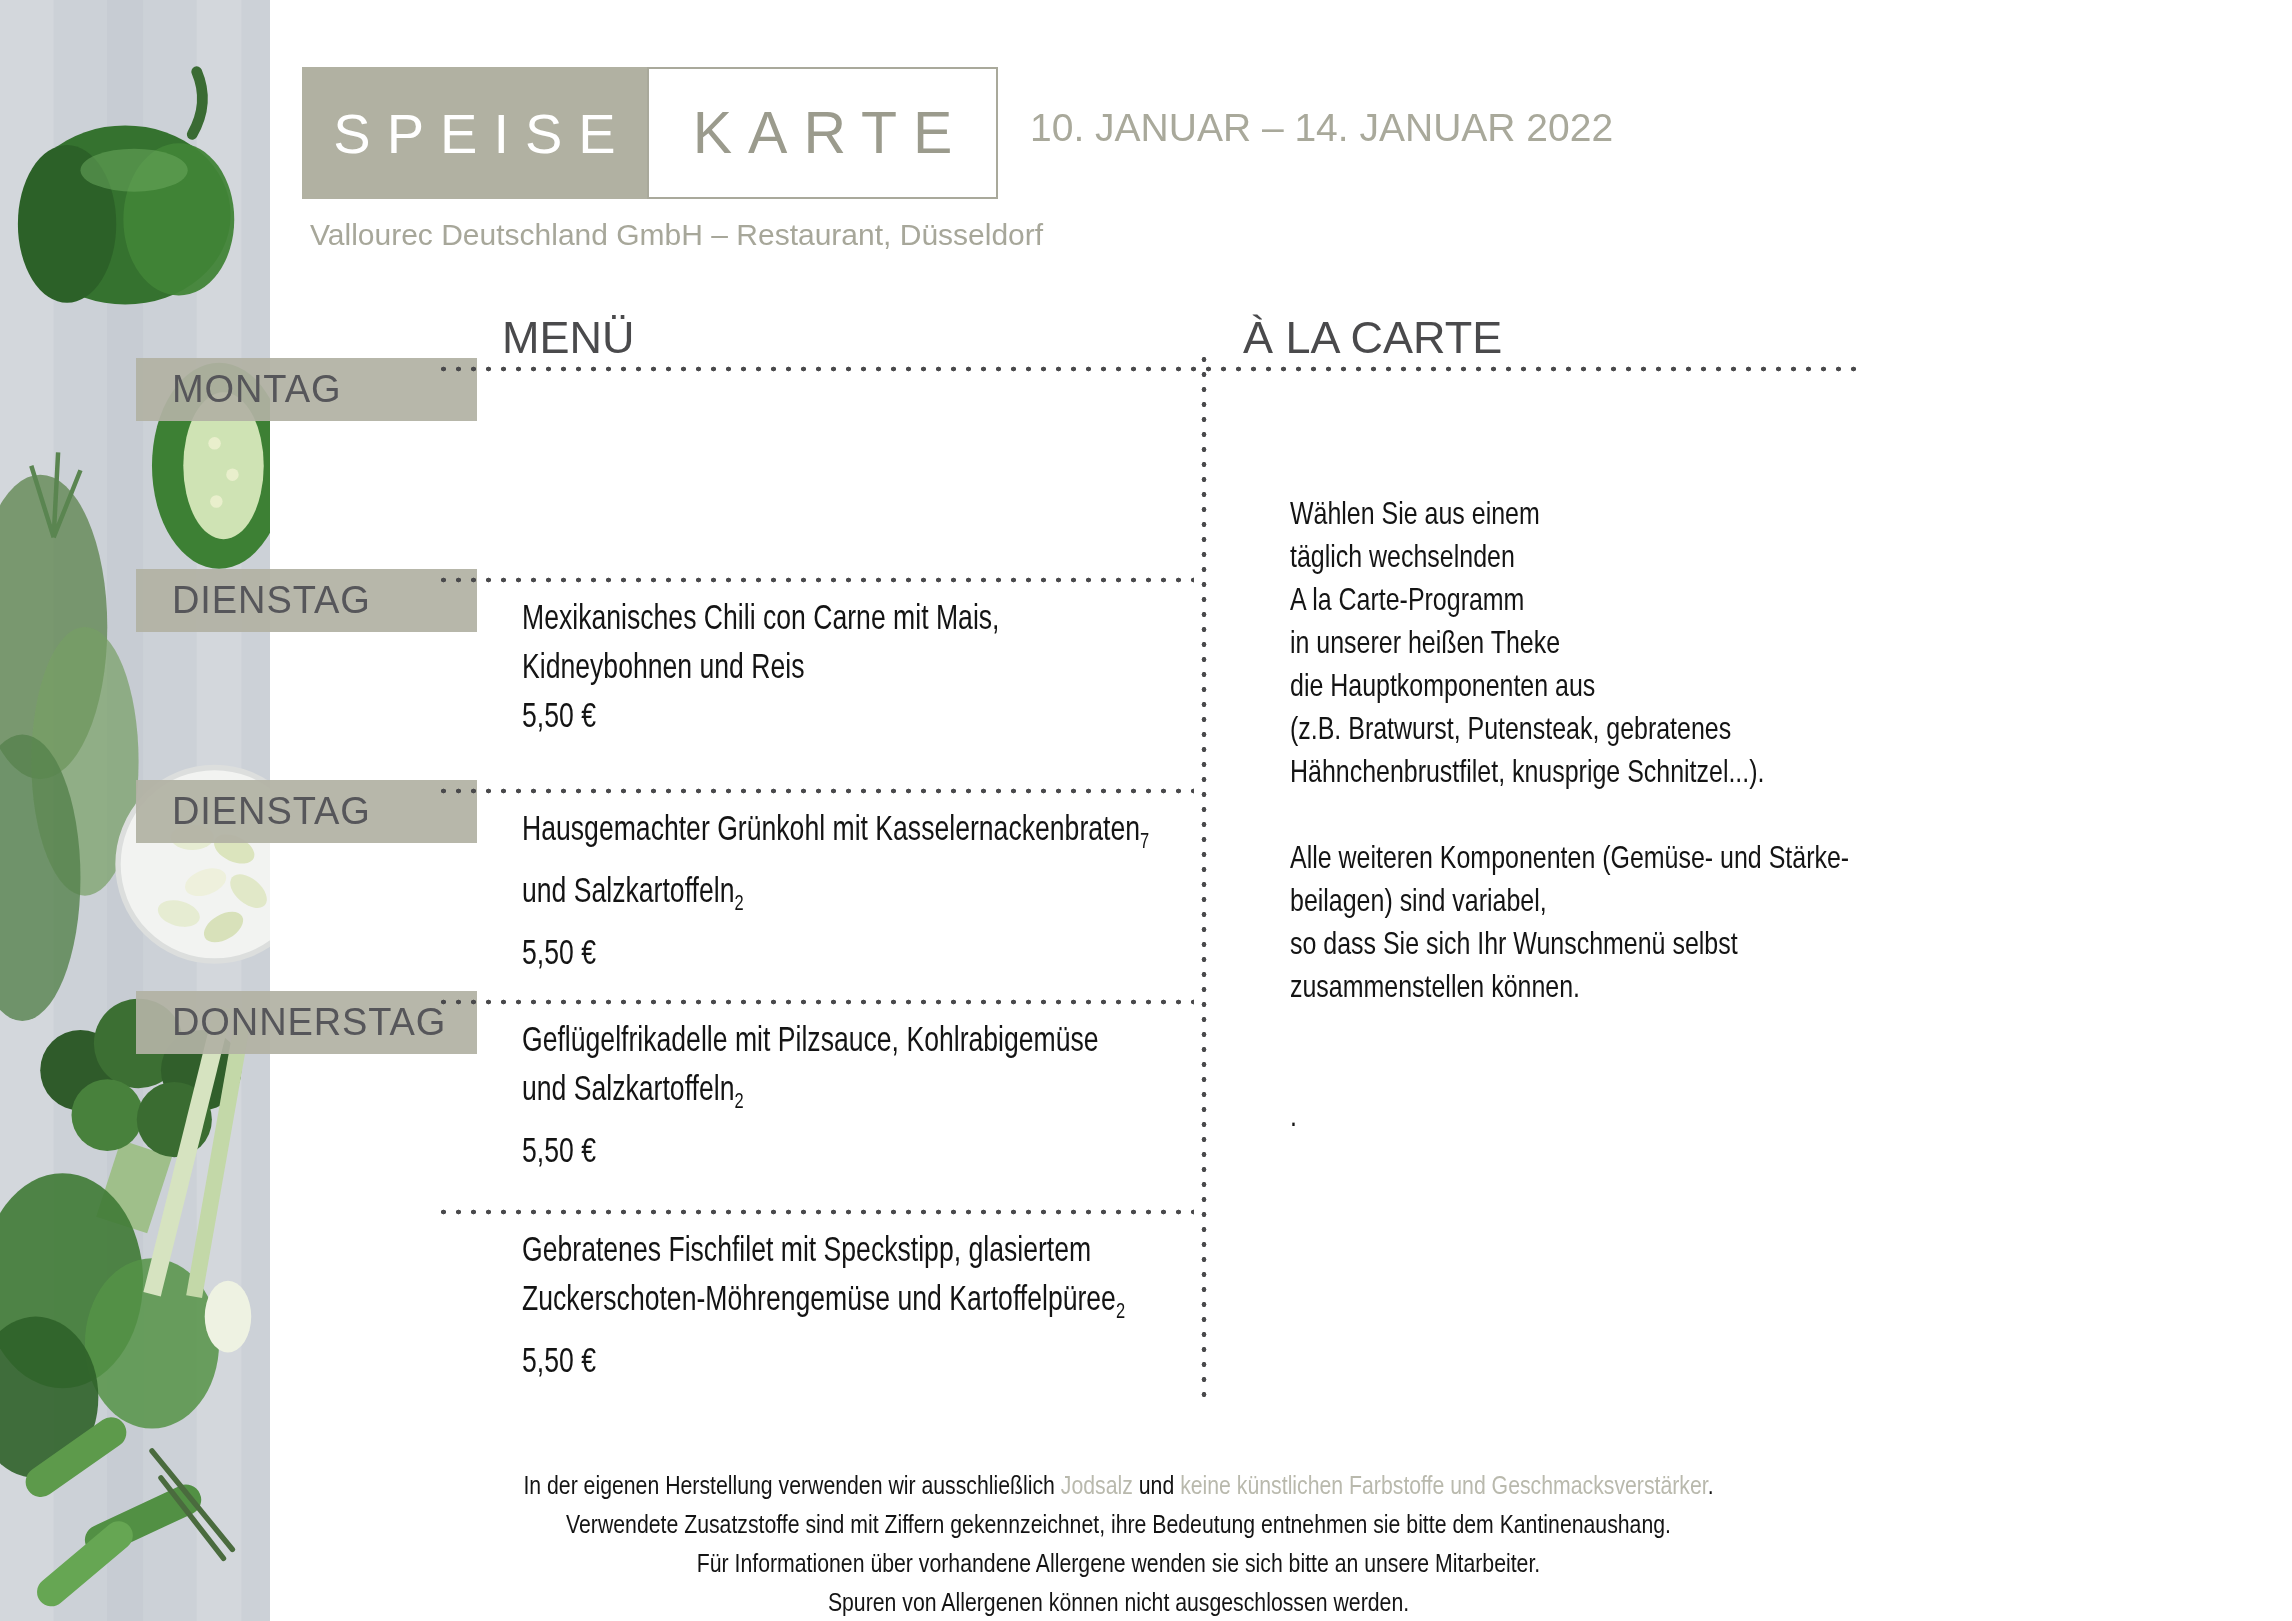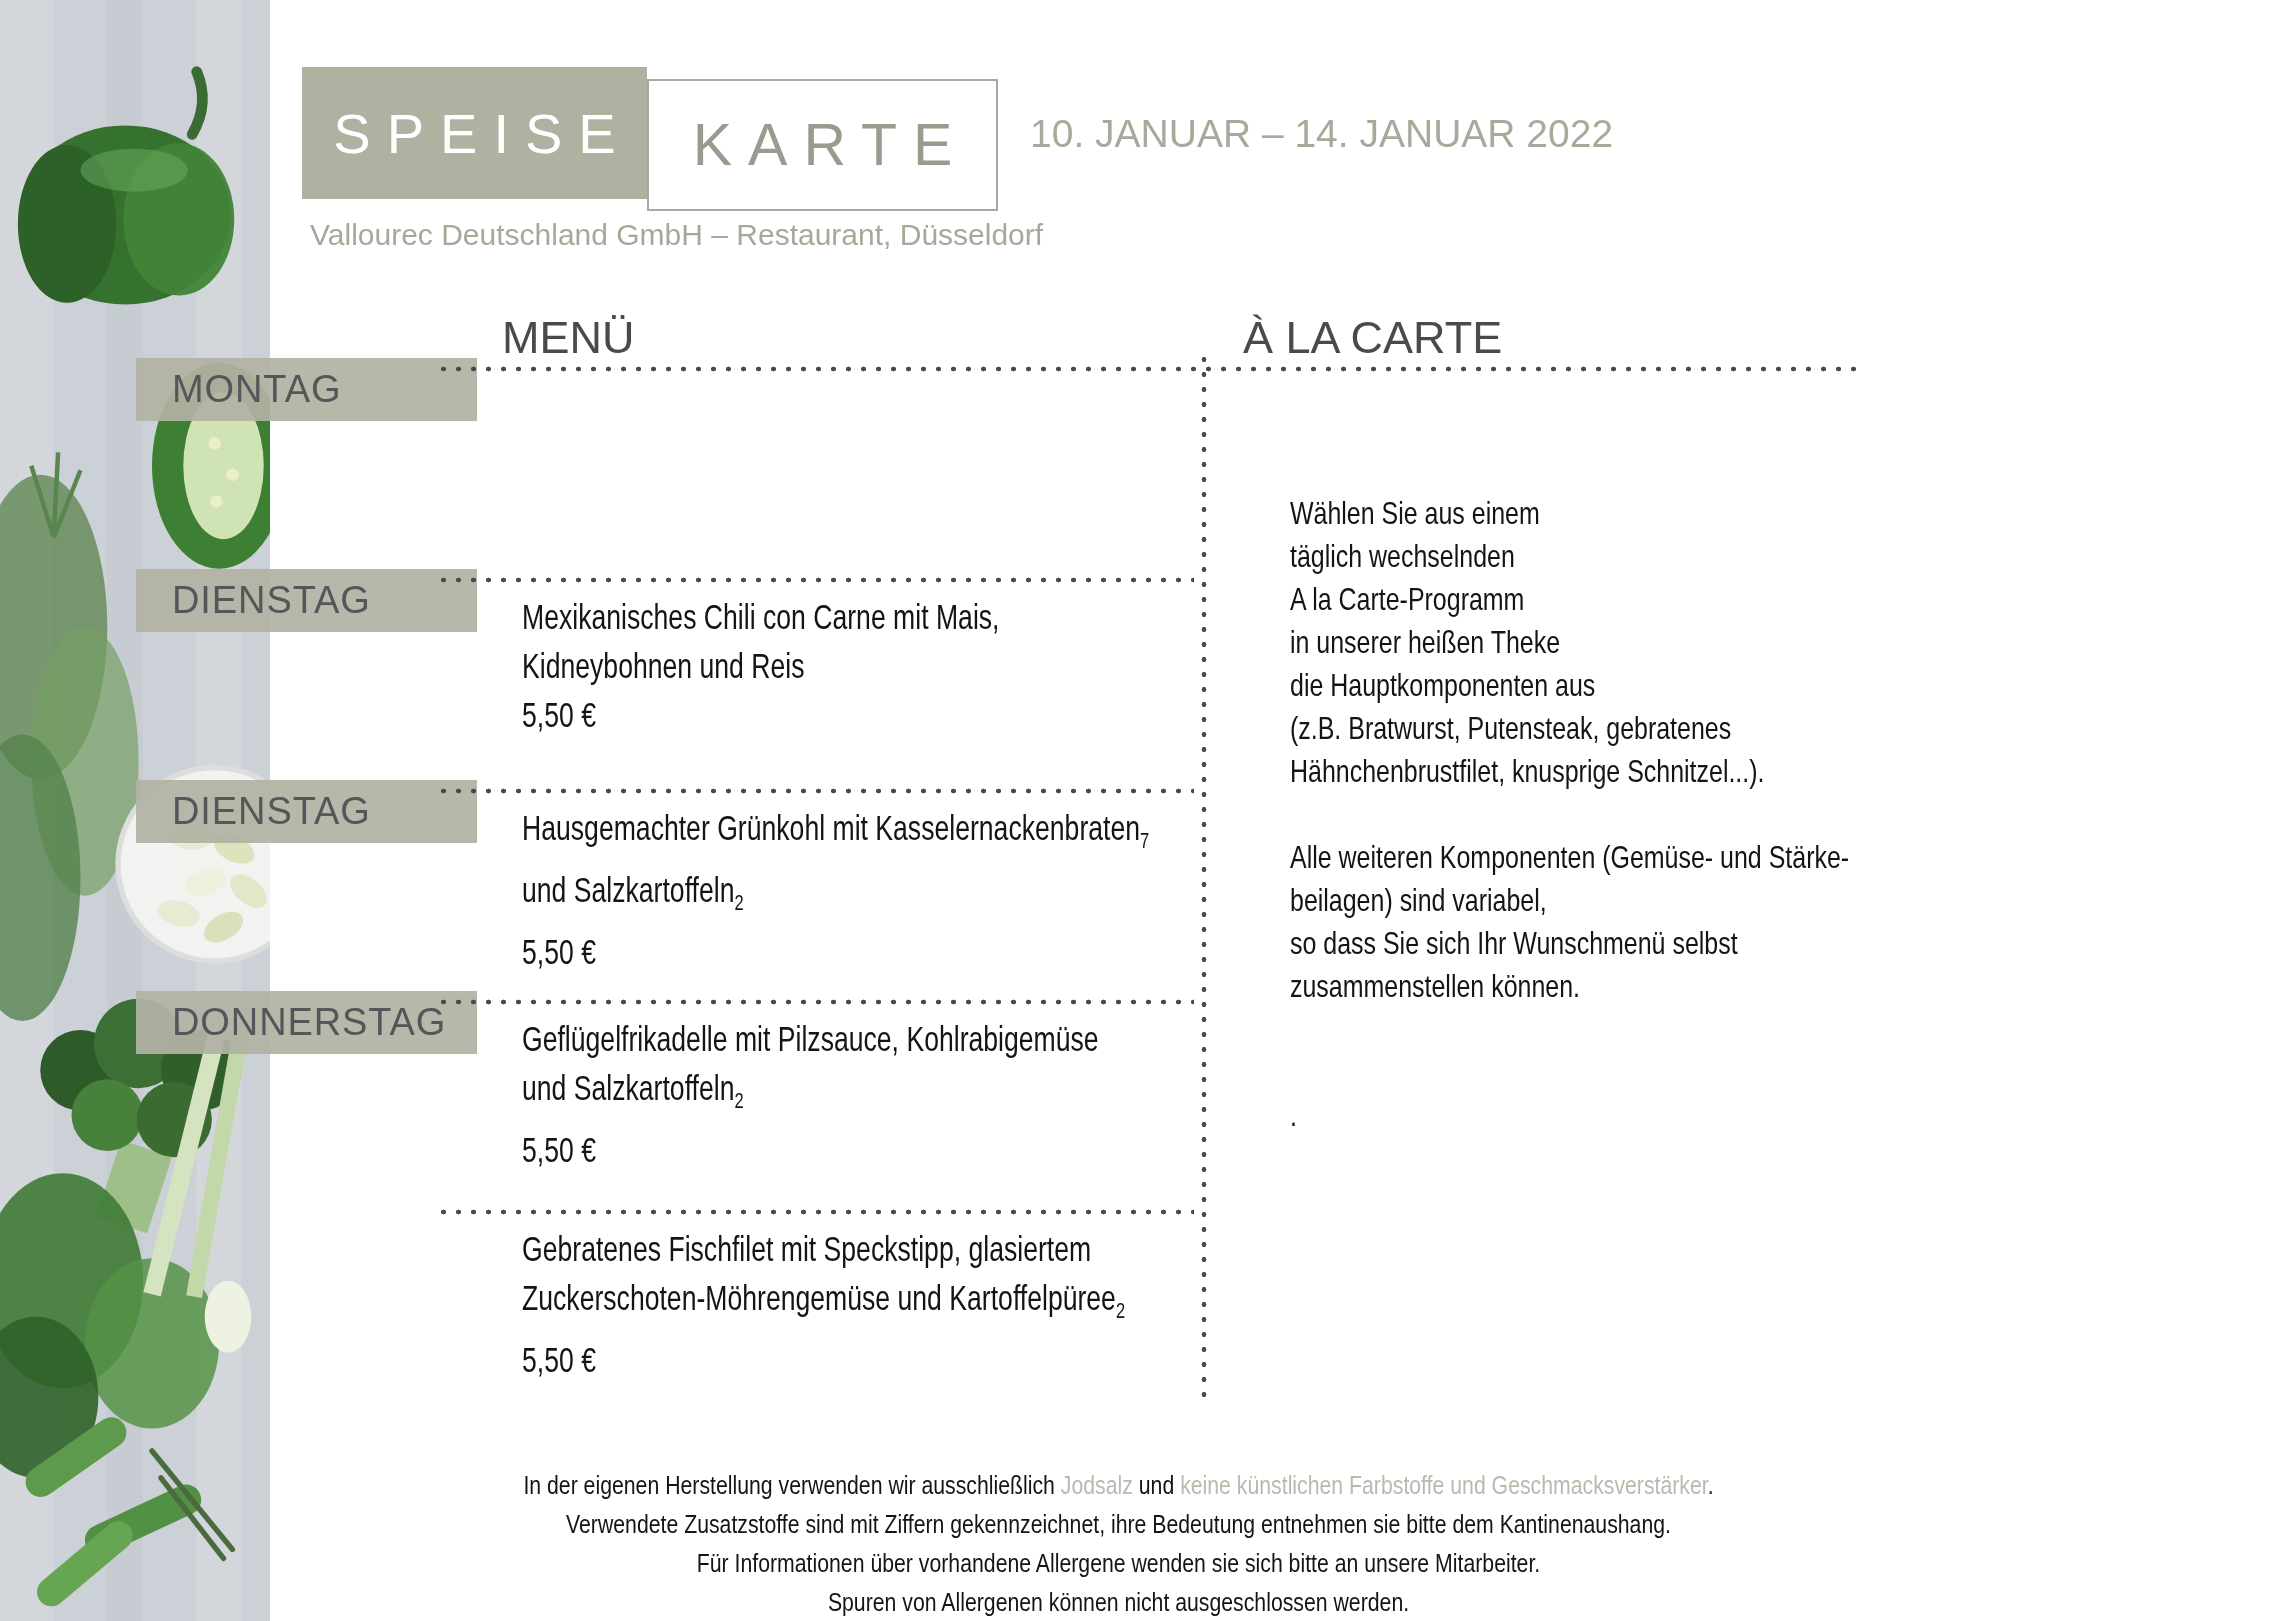--- a/index.html
+++ b/index.html
@@ -13,23 +13,23 @@
   
   .strip{position:absolute;top:0;}
   .strip-left{left:0;width:270px;height:1622px;}
   .strip-right{left:1968px;width:325px;height:1151px;}
   .strip svg{display:block;width:100%;height:100%;}
 
   
   .logo-box{position:absolute;top:67px;height:132px;display:flex;align-items:center;justify-content:center;}
   .logo-speise{left:302px;width:345px;background:var(--taupe);}
   .logo-speise span{color:#ffffff;font-size:56px;letter-spacing:16px;padding-left:16px;}
-  .logo-karte{left:647px;width:351px;background:#fff;border:2.7px solid var(--taupe-border);box-sizing:border-box;margin-top:12px;}
+  .logo-karte{left:647px;width:351px;background:#fff;border:2.7px solid var(--taupe-border);box-sizing:border-box;}
   .logo-karte span{color:#9b9b8d;font-size:59px;letter-spacing:16px;padding-left:16px;}
-  .date-range{position:absolute;left:1030px;top:106px;font-size:39px;color:var(--taupe-border);white-space:nowrap;margin-top:6px;}
+  .date-range{position:absolute;left:1030px;top:106px;font-size:39px;color:var(--taupe-border);white-space:nowrap;}
   .subtitle{position:absolute;left:310px;top:218px;font-size:30px;color:var(--muted);white-space:nowrap;}
 
   
   .col-header{position:absolute;top:312px;font-size:45px;color:var(--dark);white-space:nowrap;}
   .menu-header{left:502px;}
   .alacarte-header{left:1243px;}
 
   
   .hdots{position:absolute;height:6.3px;left:300px;top:8px;width:758px;
          background-image:radial-gradient(circle,var(--dark) 2.3px,transparent 2.8px);

